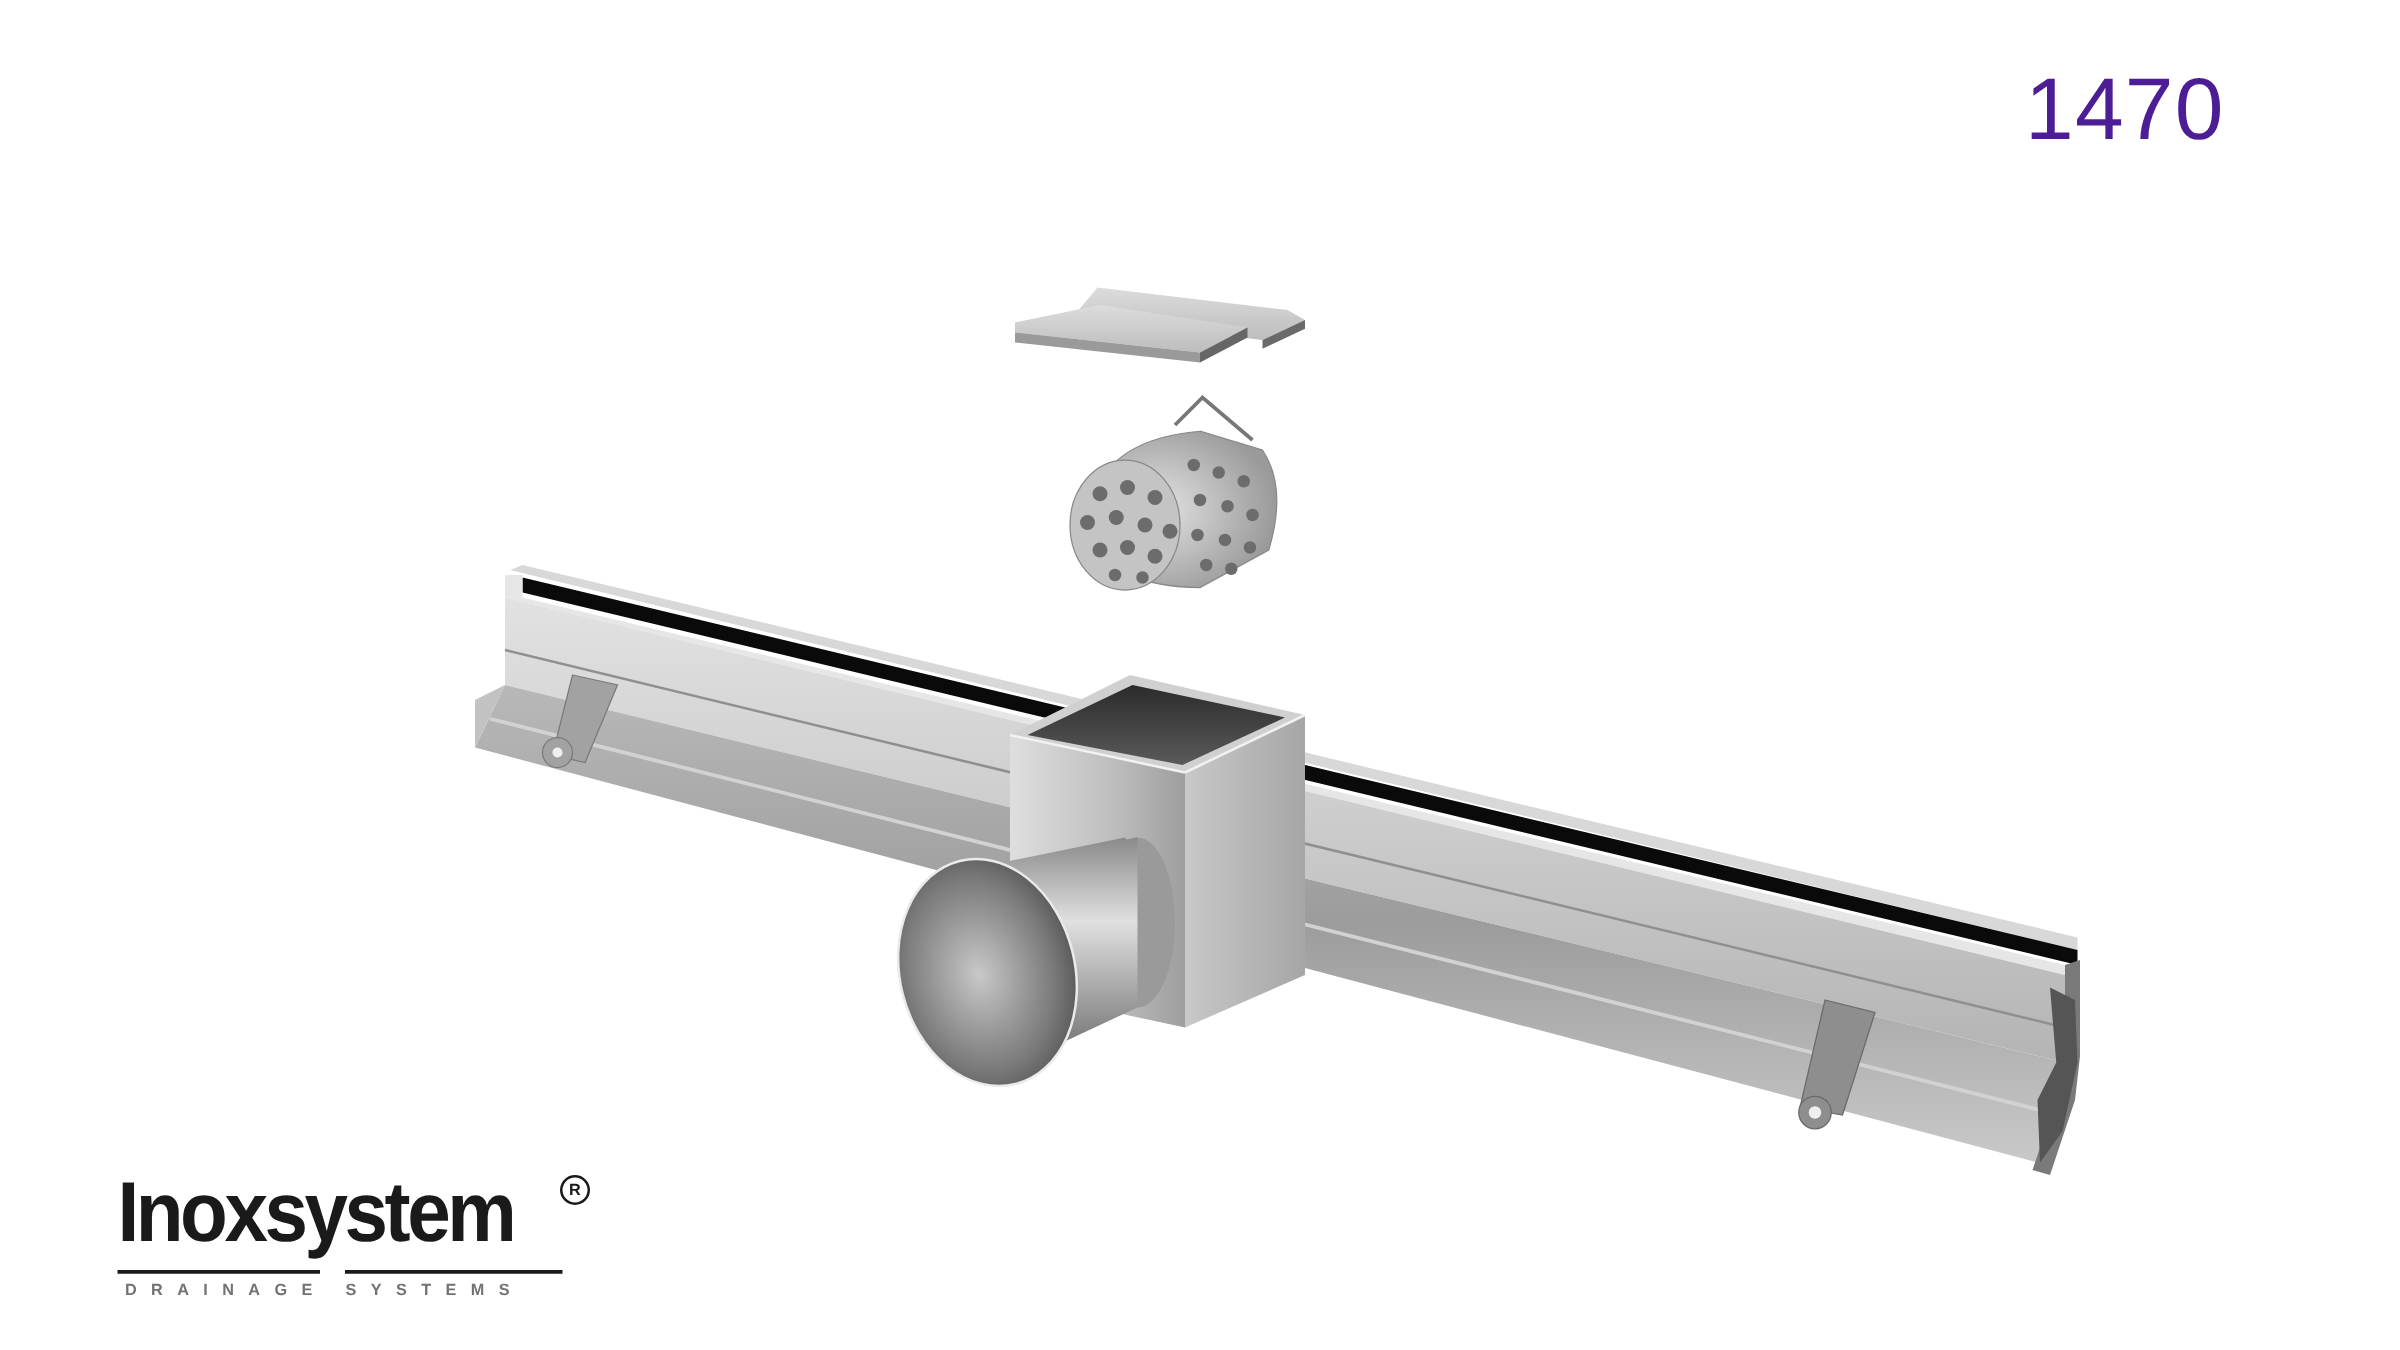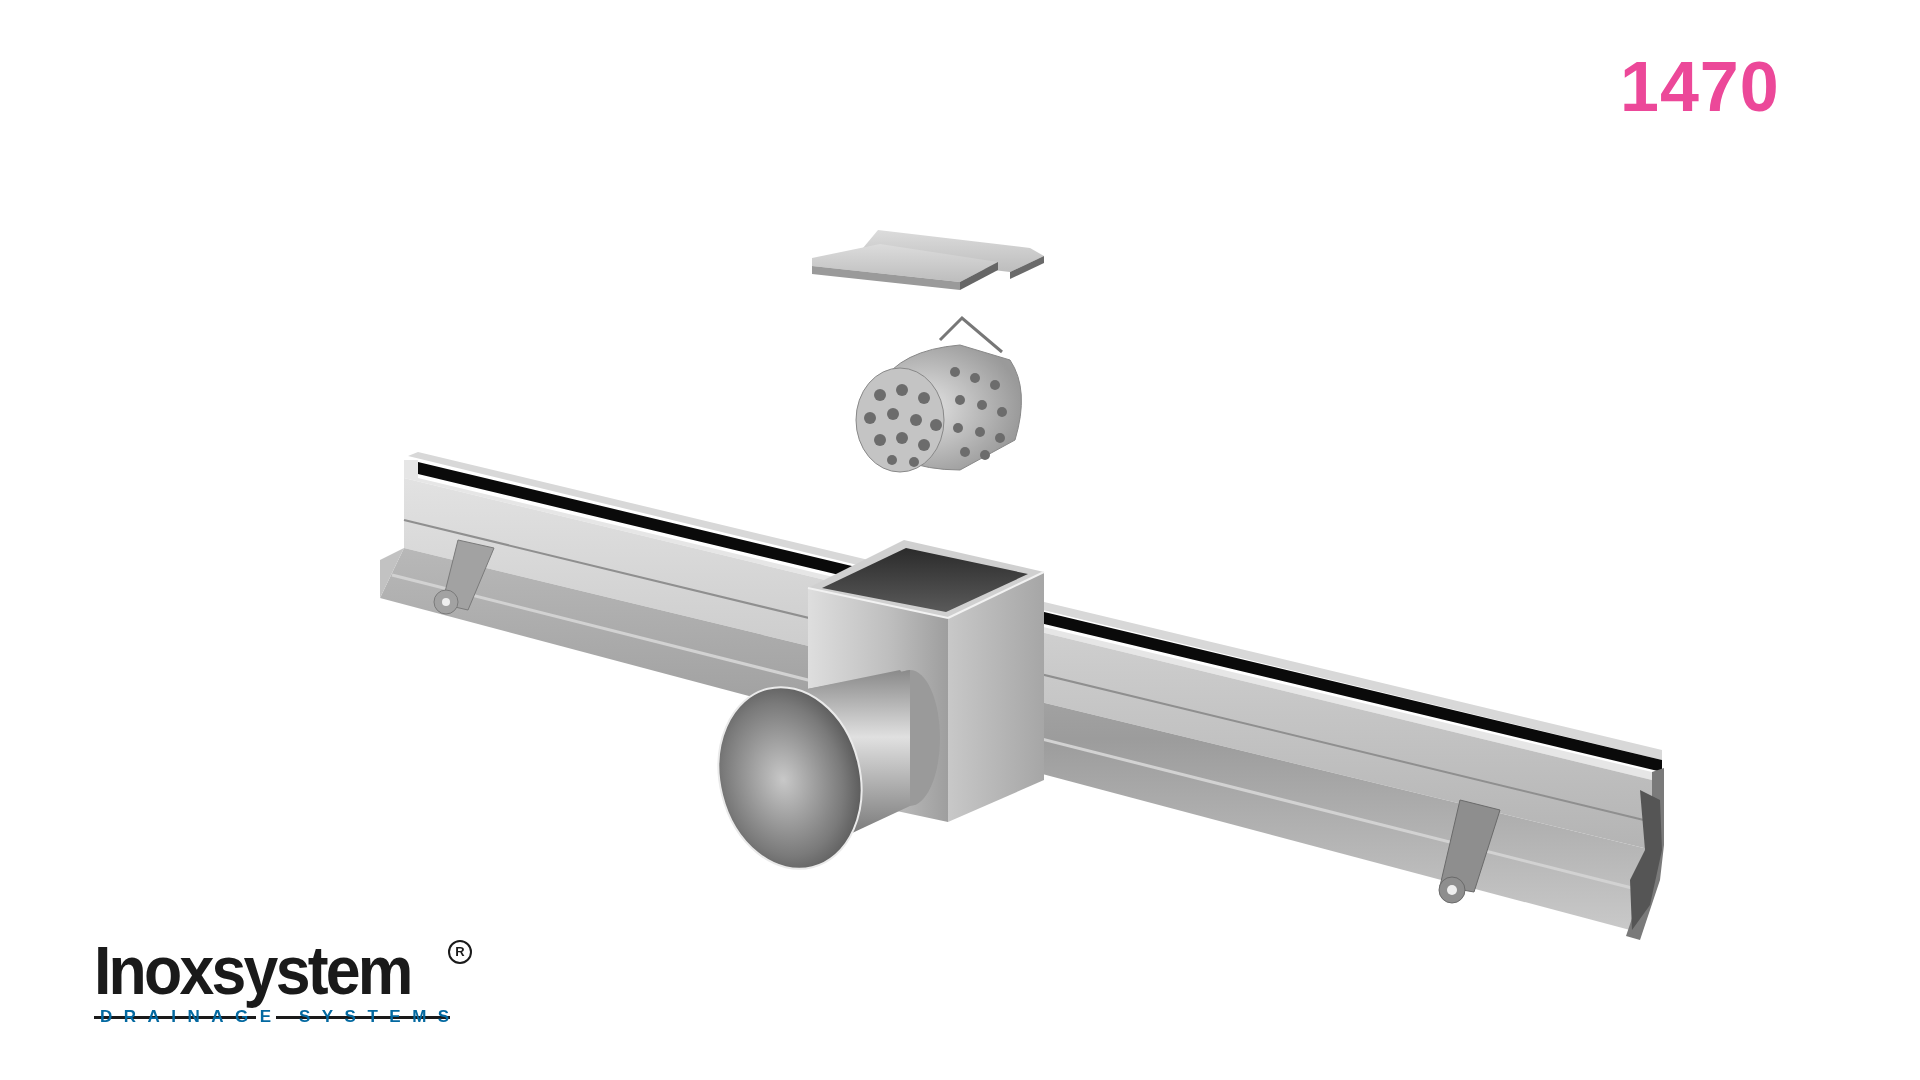--- a/index.html
+++ b/index.html
@@ -1,29 +1,29 @@
 <!DOCTYPE html>
 <html><head>
 <meta charset="utf-8">
 <style>
   html, body { margin:0; padding:0; background:#ffffff; }
   body { width:1920px; height:1080px; position:relative; overflow:hidden;
          font-family:"Liberation Sans", sans-serif; }
-  .model-number { position:absolute; left:1620px; top:52px; font-size:70px; font-weight:bold;
-                  color:#ec4899; letter-spacing:1px; line-height:1; }
+  .model-number { position:absolute; left:1620px; top:52px; font-size:70px; font-weight:normal;
+                  color:#4c1d95; letter-spacing:1px; line-height:1; }
   .scene { position:absolute; left:0; top:0; width:1920px; height:1080px; }
   .logo { position:absolute; left:90px; top:936px; width:400px; height:110px; }
   .logo-word { position:absolute; left:4px; top:0; font-size:68px; font-weight:bold;
                letter-spacing:-3px; color:#1a1a1a; line-height:1; transform:scaleX(0.92);
                transform-origin:left top; }
   .logo-reg { position:absolute; left:358px; top:4px; width:20px; height:20px; border:2px solid #1a1a1a;
               border-radius:50%; font-size:13px; font-weight:bold; text-align:center; line-height:20px; color:#1a1a1a; }
   .logo-rule { position:absolute; left:4px; top:80px; width:356px; height:3px; background:#1a1a1a; }
   .logo-gap { position:absolute; left:166px; top:76px; width:20px; height:10px; background:#fff; }
-  .logo-tag { position:absolute; left:10px; top:71px; font-size:17px; letter-spacing:11.5px; color:#0369a1;
+  .logo-tag { position:absolute; left:10px; top:88px; font-size:13px; letter-spacing:11.5px; color:#737373;
               font-weight:bold; }
 </style>
 </head>
 <body>
 
 <div class="model-number">1470</div>
 
 <svg class="scene" viewBox="0 0 1920 1080" xmlns="http://www.w3.org/2000/svg">
   <defs>
     <linearGradient id="chanTop" x1="0" y1="0" x2="0" y2="1">

